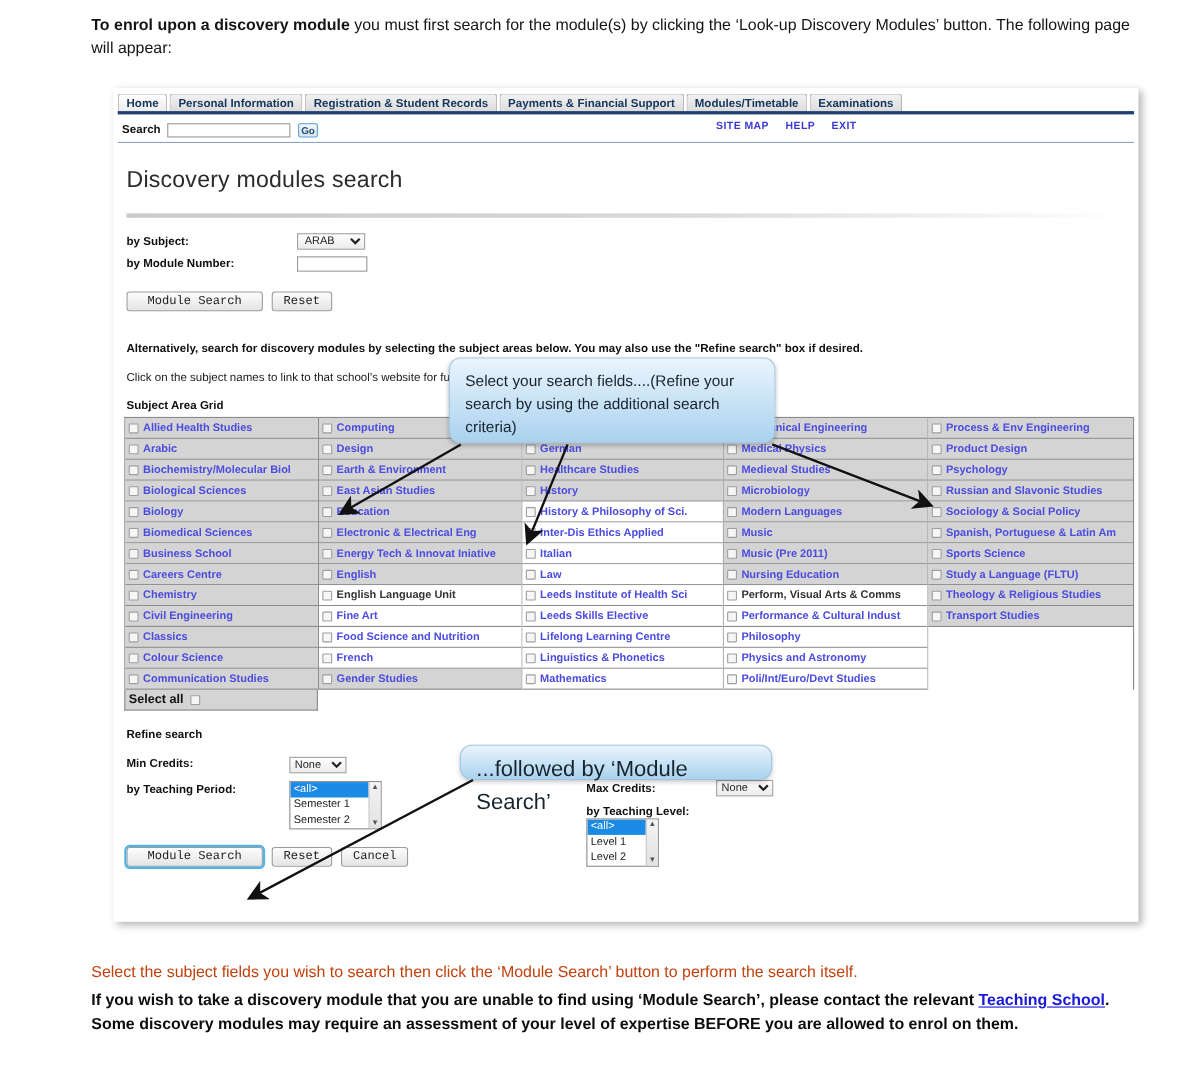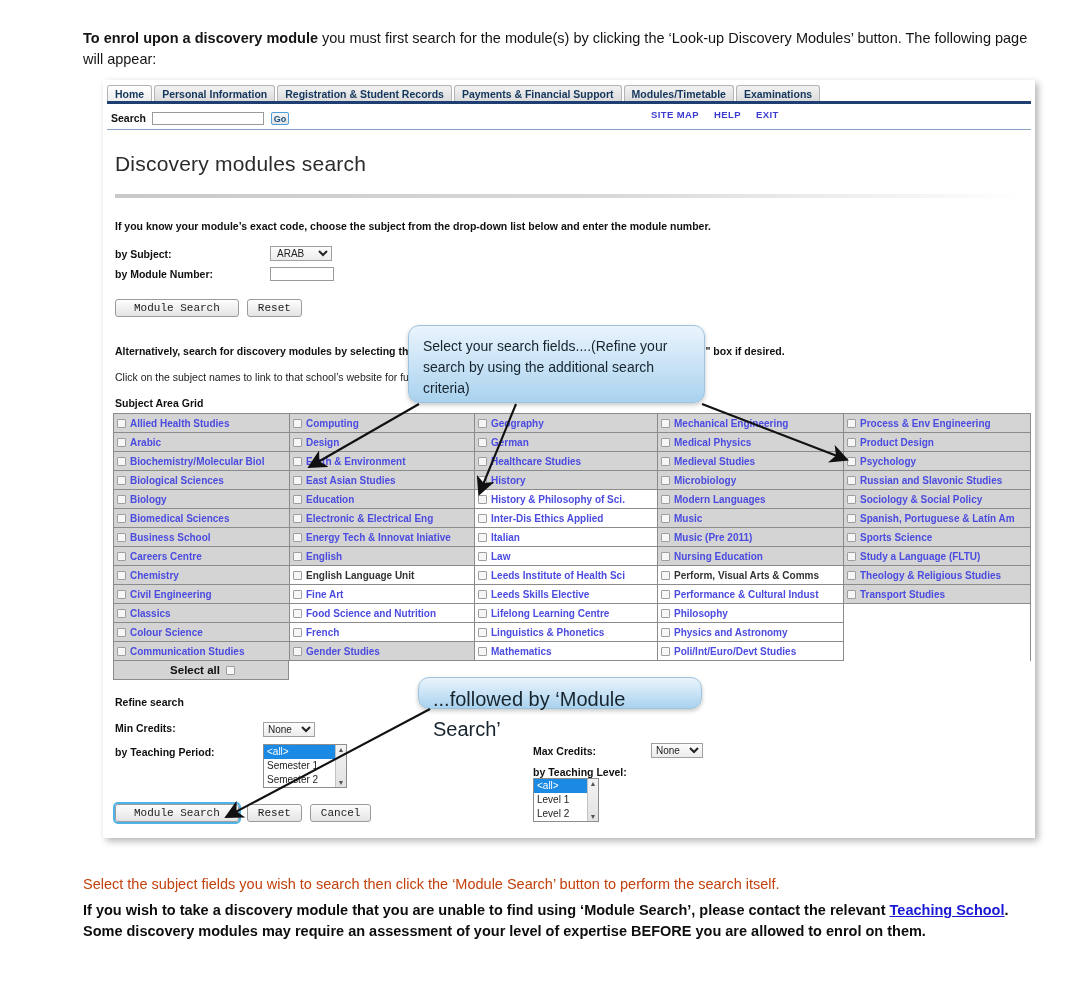--- a/index.html
+++ b/index.html
@@ -9,21 +9,21 @@
     width:1080px; height:981px;
     background:#ffffff;
     font-family:"Liberation Sans", sans-serif;
     color:#1a1a1a;
     position:relative;
     overflow:hidden;
   }
 
   
   .doc-intro {
-    position:absolute; left:83px; top:28px; width:955px;
+    position:absolute; left:83px; top:13px; width:955px;
     font-size:14.5px; line-height:1.42; color:#141414;
   }
   .doc-intro b { font-weight:bold; }
 
   .doc-outro-1 {
     position:absolute; left:83px; top:861px; width:960px;
     font-size:14.5px; line-height:1.45; color:#c2410c;margin-top:13px;
   }
   .doc-outro-2 {
     position:absolute; left:83px; top:900px; width:930px;
@@ -157,21 +157,20 @@
   .cbx {
     width:9px; height:9px; min-width:9px;
     border:1px solid #9e9e9e; background:#f6f6f6; border-radius:1px;
   }
   .selectall {
     display:flex; align-items:center; gap:6px;
     width:176px; height:19px; padding-left:3px;
     border:1px solid #8b8b8b; border-top:none;
     background:#d4d4d4; font-size:11.5px; font-weight:bold; color:#111;
     cursor:pointer;
-    justify-content:center;
   }
 
   
   .refine-title { font-size:10.5px; font-weight:bold; color:#101010; margin:16px 0 0 2px; }
   .refine-rows { margin:14px 0 0 2px; position:relative; }
   .rrow { display:flex; align-items:flex-start; margin-bottom:7px; font-size:10.5px; }
   .rlabel { font-weight:bold; color:#101010; }
   .kw-label { width:148px; }
   .kw-input {
     width:178px; height:14px; border:1px solid #9a9a9a; background:#fff;
@@ -247,21 +246,20 @@
       <a>EXIT</a>
     </div>
   </div>
   <div class="tabrule-thin"></div>
 
   <div class="pagebody">
 
     <div class="pagetitle">Discovery modules search</div>
     <div class="hr-grad"></div>
 
-    <div class="hint">If you know your module’s exact code, choose the subject from the drop-down list below and enter the module number.</div>
 
     <div class="fieldrow">
       <span class="flabel">by Subject:</span>
       <select class="subj-select">
         <option>ARAB</option>
       </select>
     </div>
 
     <div class="fieldrow" style="margin-top:6px;">
       <span class="flabel">by Module Number:</span>

